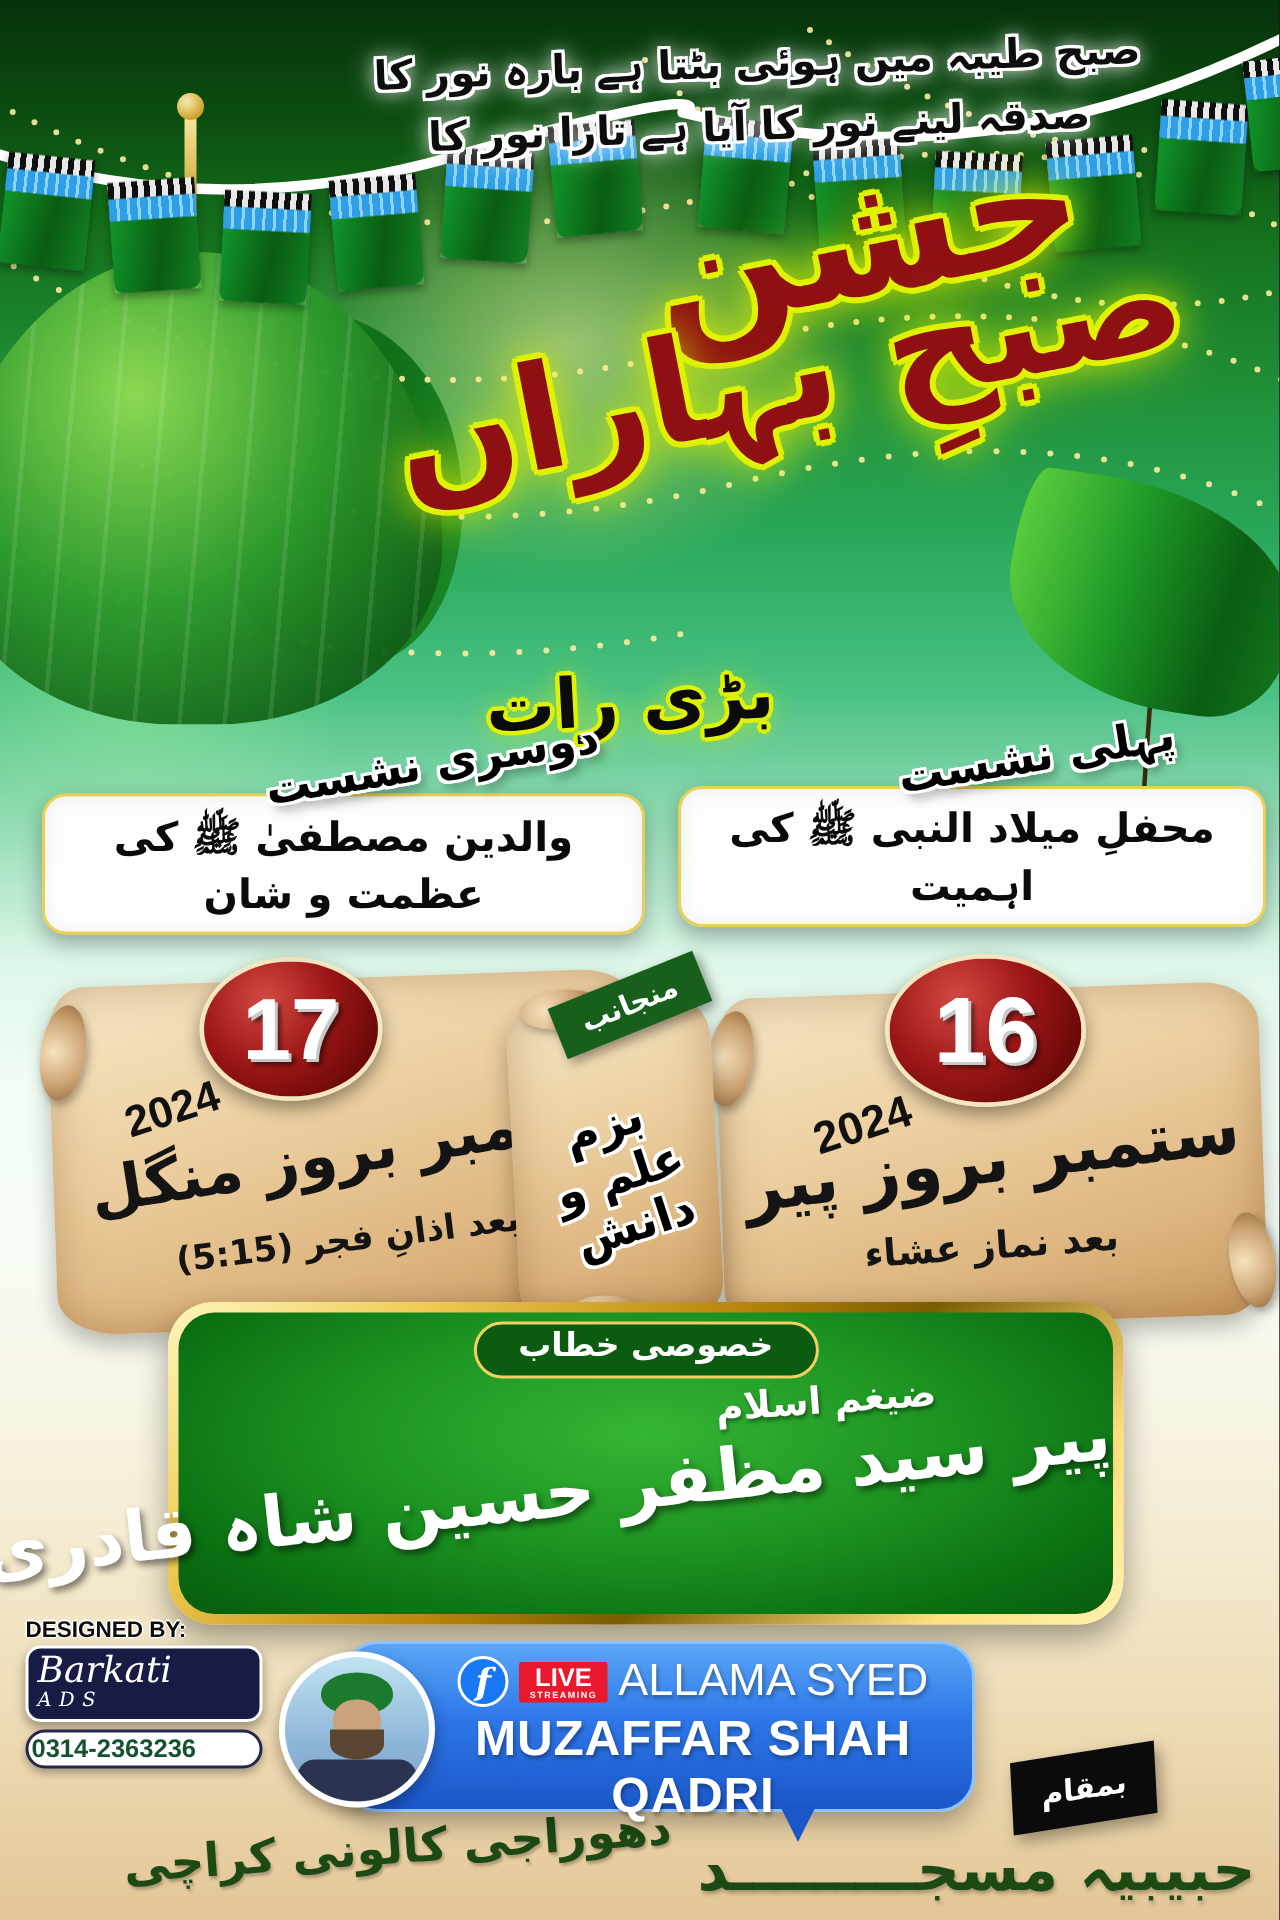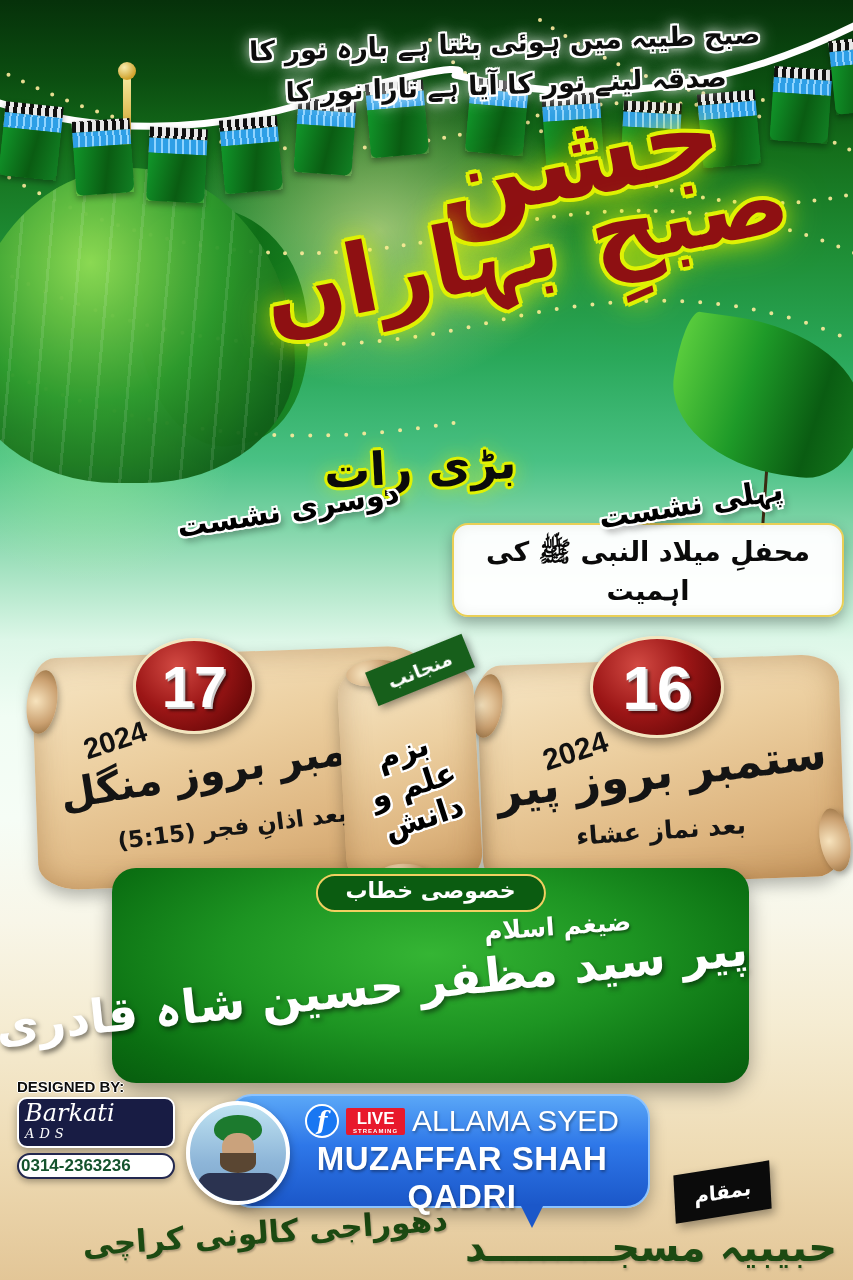--- a/index.html
+++ b/index.html
@@ -111,21 +111,21 @@
   .ribbon{position:absolute;top:-14px;left:26px;z-index:3;transform:rotate(-22deg);
     background:#175f1b;color:#fff;padding:7px 18px;font-size:19px;font-weight:700;direction:rtl;
     box-shadow:2px 4px 8px rgba(0,0,0,.4);}
   .org-text{position:absolute;inset:0;z-index:2;display:flex;flex-direction:column;align-items:center;
     justify-content:center;transform:rotate(-18deg) translateY(10px);direction:rtl;line-height:1.12;
     font-size:31px;font-weight:800;color:#000;
     text-shadow:2px 0 0 #fff,-2px 0 0 #fff,0 2px 0 #fff,0 -2px 0 #fff,2px 2px 0 #fff,-2px -2px 0 #fff,
       2px -2px 0 #fff,-2px 2px 0 #fff;}
   
   .speaker-banner{position:absolute;left:112px;top:868px;width:637px;height:215px;z-index:8;
-    box-sizing:border-box;border-radius:30px;
+    padding:7px;box-sizing:border-box;border-radius:30px;
     background:linear-gradient(135deg,#fff6bf 0%,#f0cd55 20%,#b8860b 45%,#7a5c00 60%,#ffdf7e 85%,#fff3ae 100%);
     box-shadow:0 9px 20px rgba(0,0,0,.35);}
   .banner-inner{position:relative;width:100%;height:100%;border-radius:24px;
     background:radial-gradient(ellipse at 50% 40%,#35b534 0%,#1d9422 45%,#0b6f12 80%,#075c0e 100%);}
   .special-pill{position:absolute;top:6px;left:50%;transform:translateX(-50%);direction:rtl;
     background:#0b5c11;border:2px solid #f2d061;border-radius:20px;color:#fff;
     font-size:22px;font-weight:700;padding:2px 28px 7px;white-space:nowrap;}
   .honorific{position:absolute;top:44px;right:118px;color:#fff;font-size:25px;font-weight:700;
     direction:rtl;transform:rotate(-4deg);text-shadow:1px 2px 3px rgba(0,0,0,.45);}
   .speaker-name{position:absolute;top:86px;left:0;right:0;text-align:center;direction:rtl;color:#fff;
@@ -285,20 +285,21 @@
     <span class="t2 lime">صبحِ بہاراں</span>
   </div>
   <div class="subtitle">بڑی رات</div>
 
   <div class="session right">
     <div class="session-label">پہلی نشست</div>
     <div class="session-box">محفلِ میلاد النبی ﷺ کی اہمیت</div>
   </div>
   <div class="session left">
     <div class="session-label">دوسری نشست</div>
+    <div class="session-box">والدین مصطفیٰ ﷺ کی عظمت و شان</div>
   </div>
 
   <div class="scroll scroll-right">
     <div class="sheet"></div>
     <div class="curl" style="left:-8px;top:14px;transform:rotate(8deg)"></div>
     <div class="curl" style="right:-8px;bottom:10px;transform:rotate(-10deg)"></div>
     <div class="day-circle">
         <span>16</span>
       </div>
     <div class="year">2024</div>

